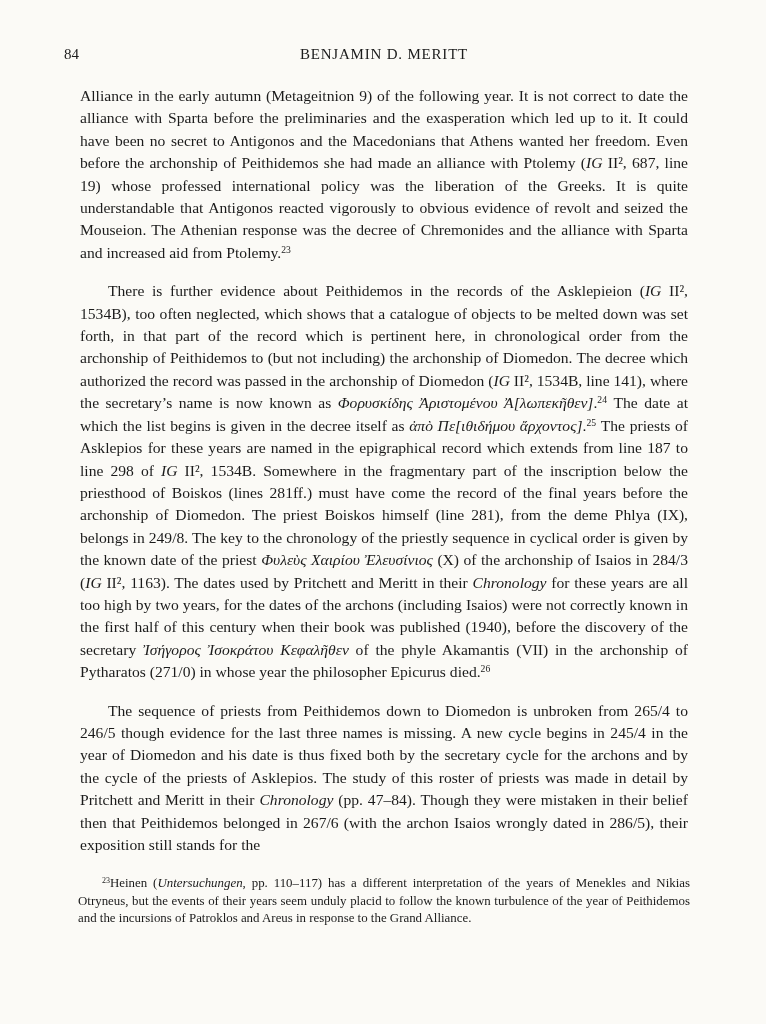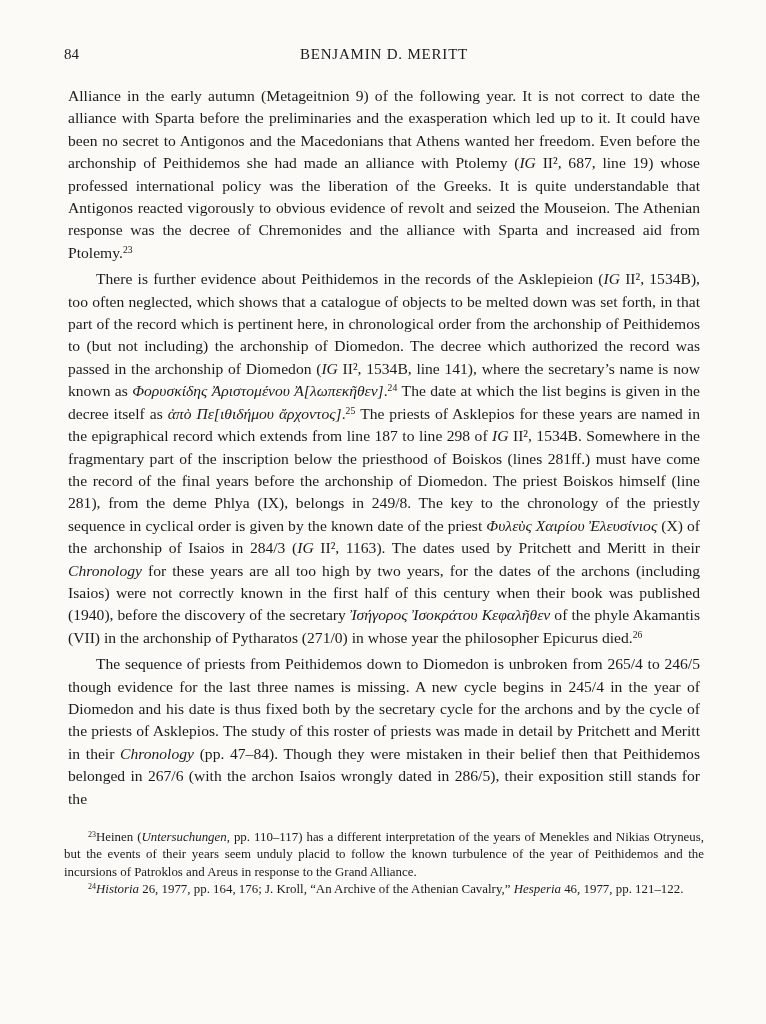--- a/index.html
+++ b/index.html
@@ -28,34 +28,34 @@
     position: absolute;
     left: 0;
     top: 0;
     letter-spacing: 0;
   }
   .body-text {
     font-size: 15.6px;
     line-height: 22.4px;
     text-align: justify;
   }
-  .para { margin: 4px; font-family: Liberation Serif, serif; }
+  .para { margin: 16px; font-family: Liberation Serif, serif; }
   .para.indent { text-indent: 28px; }
   sup {
     font-size: 0.62em;
     line-height: 0;
     vertical-align: 0.5em;
   }
   .footnotes {
     margin-top: 19px;
     font-size: 12.9px;
     line-height: 17.3px;
     text-align: justify;
   }
-  .footnote { margin: 0; }
+  .footnote { margin: 14px; }
   .footnote.indent { text-indent: 24px; }
   i { font-style: italic; }
 </style>
 </head>
 <body>
 
 <div class="page">
 
   <div class="running-head">
     <span class="page-number">84</span>
@@ -63,16 +63,15 @@
   </div>
 
   <div class="body-text">
       <p class="para"><span>Alliance in the early autumn (Metageitnion 9) of the following year. It is not correct to date the alliance with Sparta before the preliminaries and the exasperation which led up to it. It could have been no secret to Antigonos and the Macedonians that Athens wanted her freedom. Even before the archonship of Peithidemos she had made an alliance with Ptolemy (</span><i>IG</i><span> II², 687, line 19) whose professed international policy was the liberation of the Greeks. It is quite understandable that Antigonos reacted vigorously to obvious evidence of revolt and seized the Mouseion. The Athenian response was the decree of Chremonides and the alliance with Sparta and increased aid from Ptolemy.</span><sup>23</sup></p>
       <p class="para indent"><span>There is further evidence about Peithidemos in the records of the Asklepieion (</span><i>IG</i><span> II², 1534B), too often neglected, which shows that a catalogue of objects to be melted down was set forth, in that part of the record which is pertinent here, in chronological order from the archonship of Peithidemos to (but not including) the archonship of Diomedon. The decree which authorized the record was passed in the archonship of Diomedon (</span><i>IG</i><span> II², 1534B, line 141), where the secretary’s name is now known as </span><i>Φορυσκίδης Ἀριστομένου Ἀ[λωπεκῆθεν]</i><span>.</span><sup>24</sup><span> The date at which the list begins is given in the decree itself as </span><i>ἀπὸ Πε[ιθιδήμου ἄρχοντος]</i><span>.</span><sup>25</sup><span> The priests of Asklepios for these years are named in the epigraphical record which extends from line 187 to line 298 of </span><i>IG</i><span> II², 1534B. Somewhere in the fragmentary part of the inscription below the priesthood of Boiskos (lines 281ff.) must have come the record of the final years before the archonship of Diomedon. The priest Boiskos himself (line 281), from the deme Phlya (IX), belongs in 249/8. The key to the chronology of the priestly sequence in cyclical order is given by the known date of the priest </span><i>Φυλεὺς Χαιρίου Ἐλευσίνιος</i><span> (X) of the archonship of Isaios in 284/3 (</span><i>IG</i><span> II², 1163). The dates used by Pritchett and Meritt in their </span><i>Chronology</i><span> for these years are all too high by two years, for the dates of the archons (including Isaios) were not correctly known in the first half of this century when their book was published (1940), before the discovery of the secretary </span><i>Ἰσήγορος Ἰσοκράτου Κεφαλῆθεν</i><span> of the phyle Akamantis (VII) in the archonship of Pytharatos (271/0) in whose year the philosopher Epicurus died.</span><sup>26</sup></p>
       <p class="para indent"><span>The sequence of priests from Peithidemos down to Diomedon is unbroken from 265/4 to 246/5 though evidence for the last three names is missing. A new cycle begins in 245/4 in the year of Diomedon and his date is thus fixed both by the secretary cycle for the archons and by the cycle of the priests of Asklepios. The study of this roster of priests was made in detail by Pritchett and Meritt in their </span><i>Chronology</i><span> (pp. 47–84). Though they were mistaken in their belief then that Peithidemos belonged in 267/6 (with the archon Isaios wrongly dated in 286/5), their exposition still stands for the</span></p>
     </div>
 
   <div class="footnotes">
       <p class="footnote indent"><sup>23</sup><span>Heinen (</span><i>Untersuchungen</i><span>, pp. 110–117) has a different interpretation of the years of Menekles and Nikias Otryneus, but the events of their years seem unduly placid to follow the known turbulence of the year of Peithidemos and the incursions of Patroklos and Areus in response to the Grand Alliance.</span></p>
-      <p class="footnote indent"><sup>24</sup><i>Historia</i><span> 26, 1977, pp. 164, 176; J. Kroll, “An Archive of the Athenian Cavalry,” </span><i>Hesperia</i><span> 46, 1977, pp. 121–122.</span></p>
     </div>
 
 </div>
 
 </body></html>

